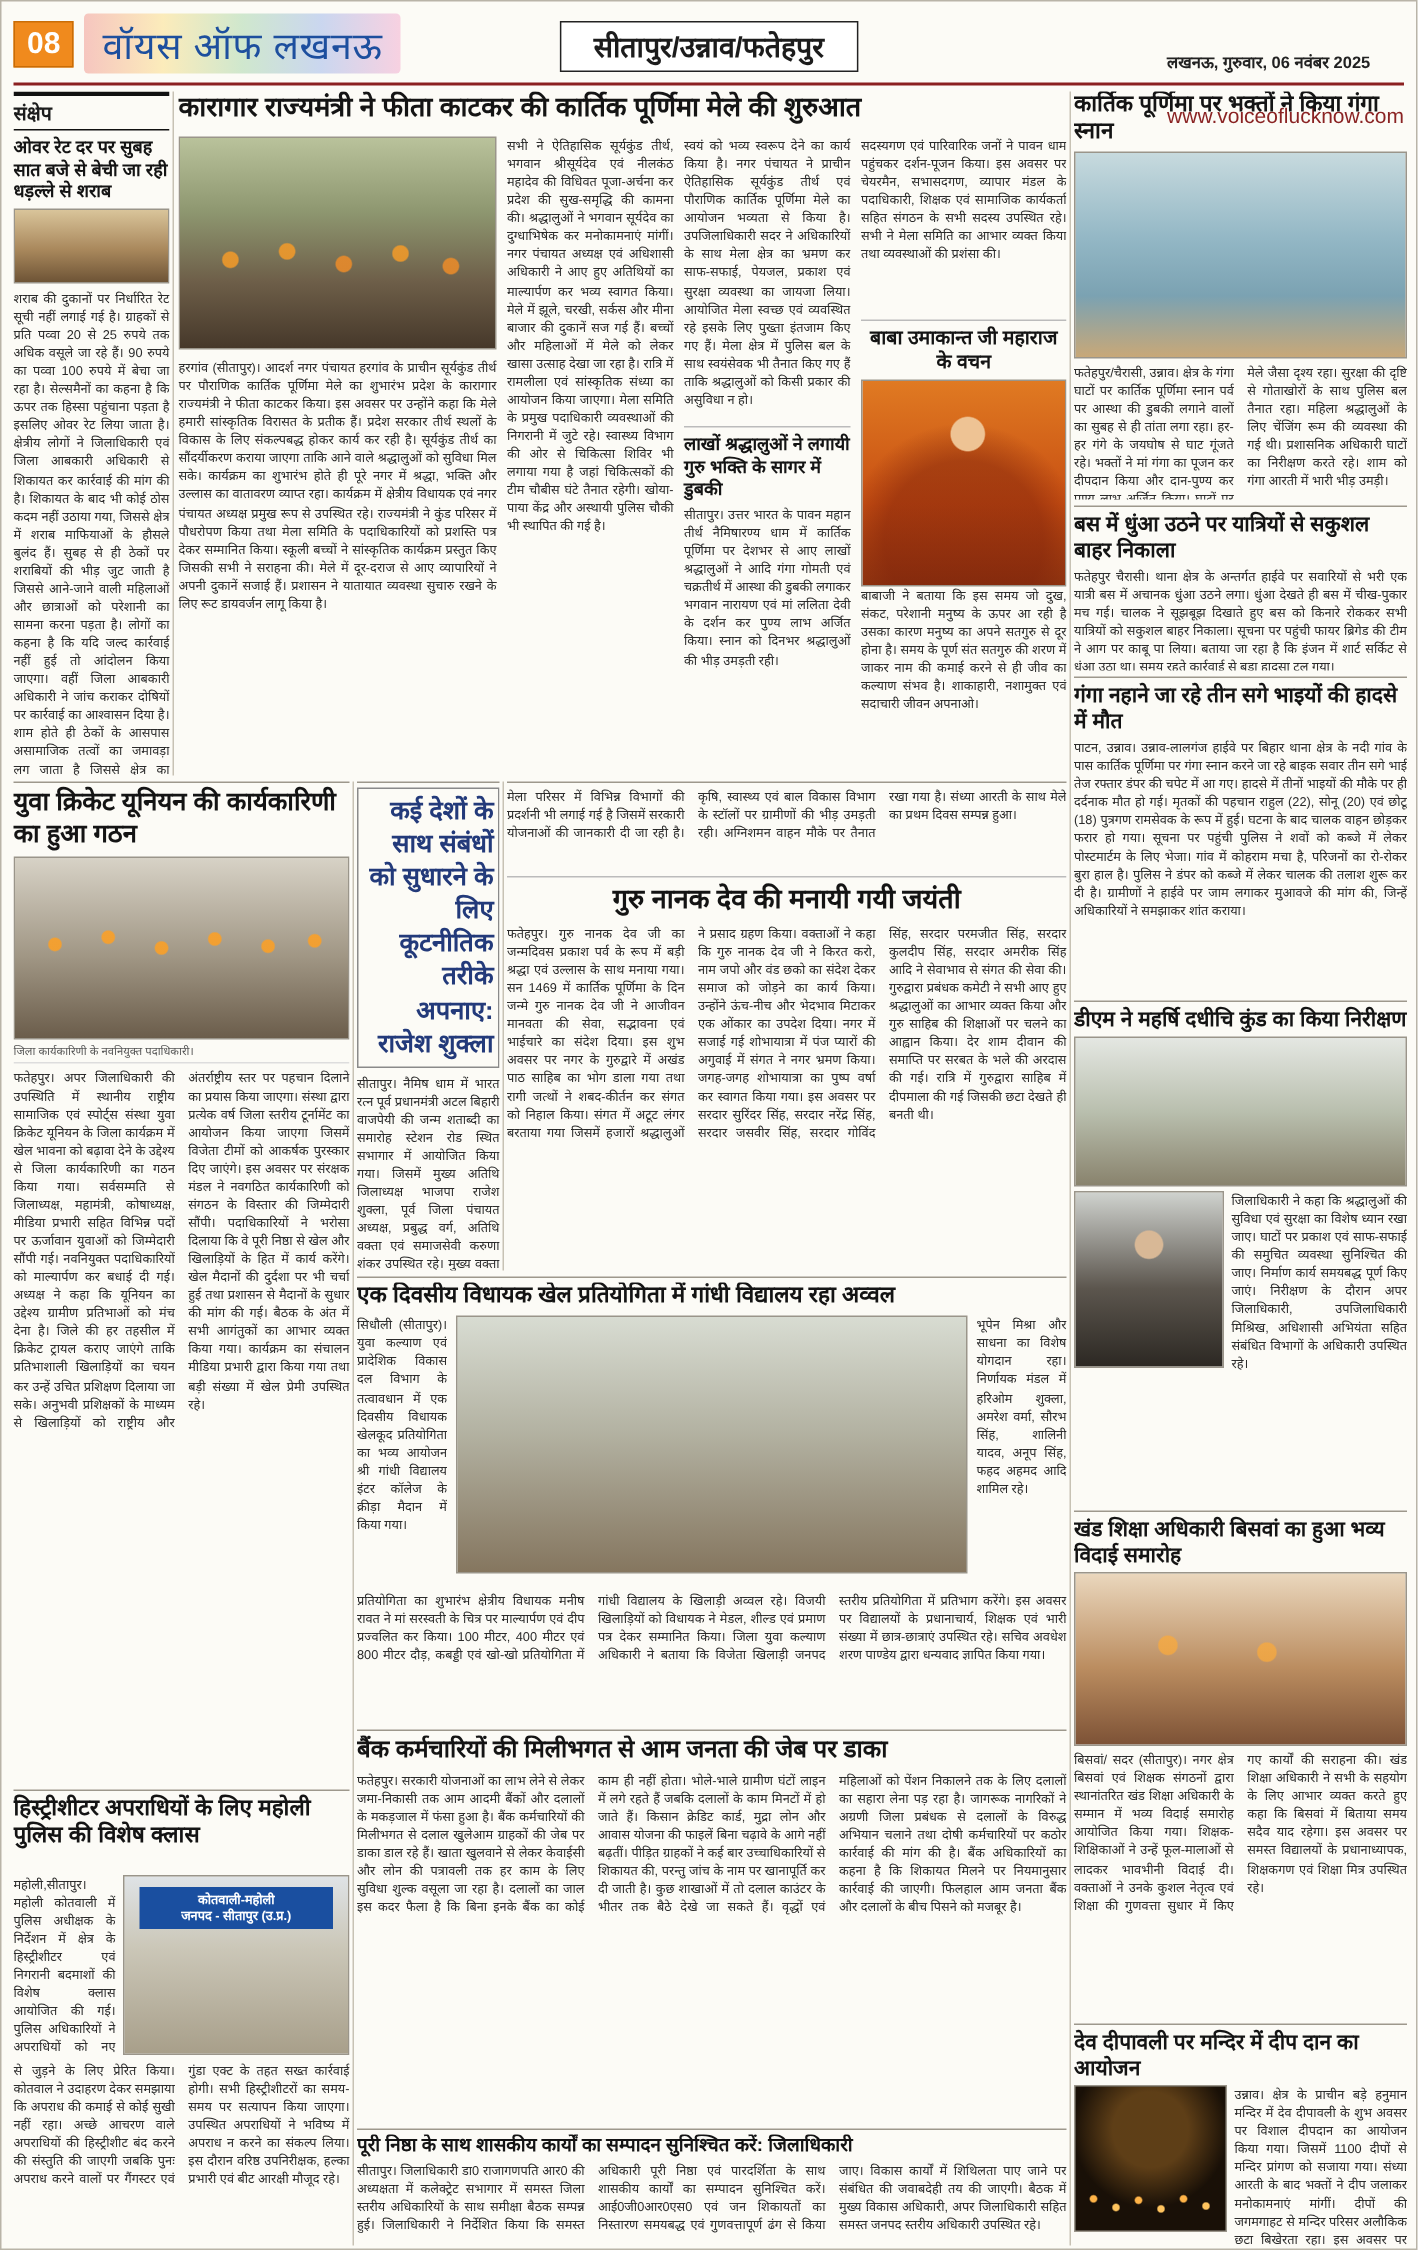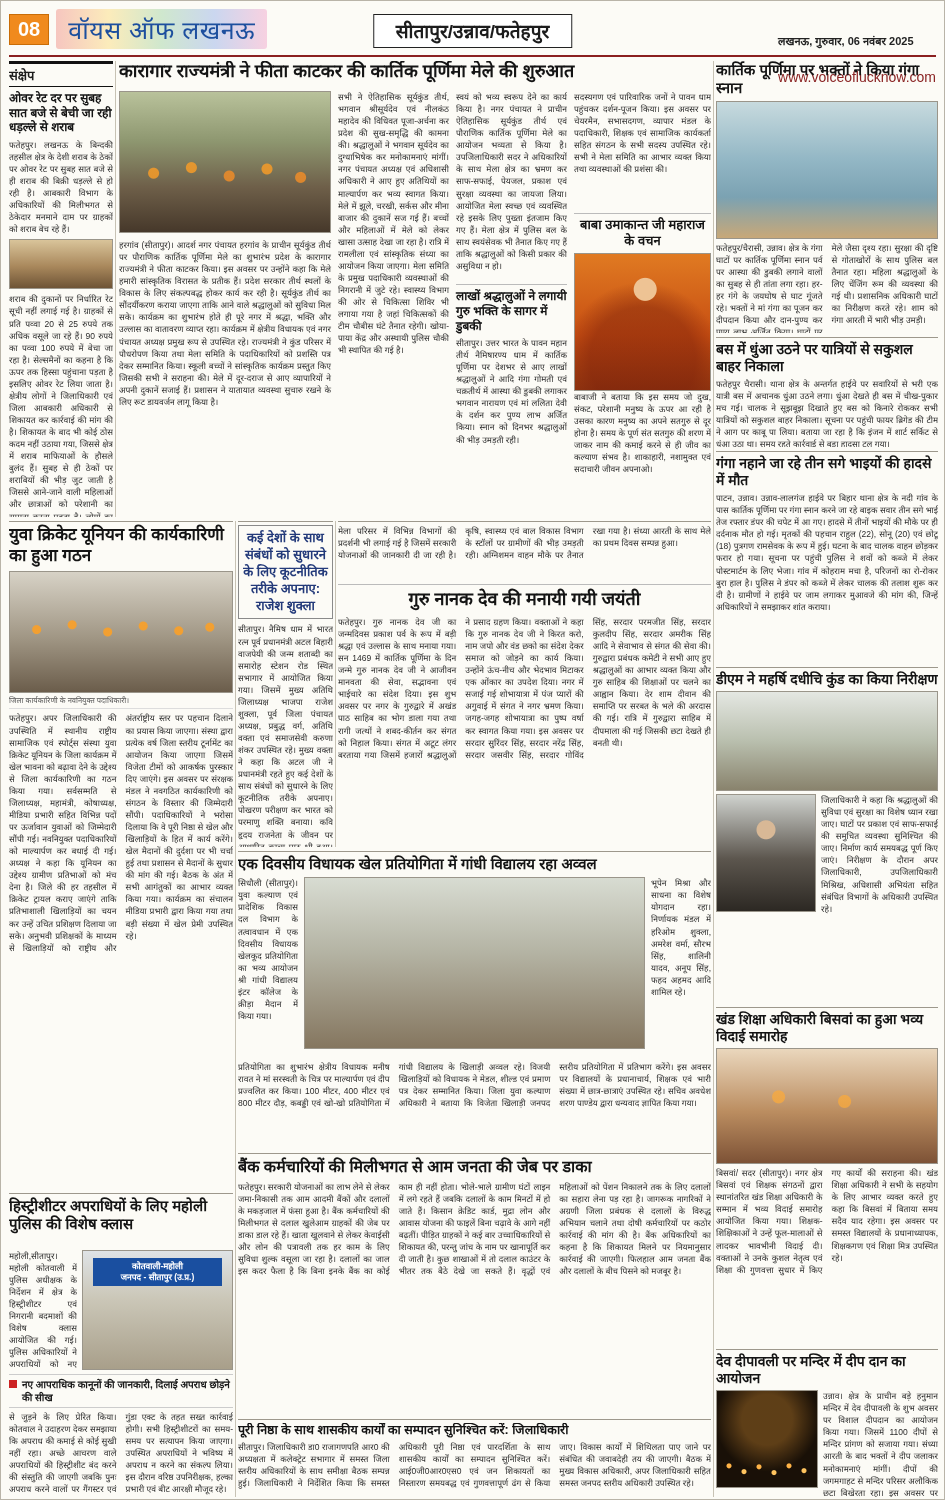--- a/index.html
+++ b/index.html
@@ -104,21 +104,21 @@
   .m-colb-top{height:188px;overflow:hidden}
   .sub-hl{font-size:12px;line-height:1.25;margin:5px 0 3px 0;border-top:1px solid #bbb;padding-top:4px}
   .m-colc-top{height:118px;overflow:hidden}
   .baba-hl{font-size:13px;text-align:center;margin:4px 0;border-top:1px solid #bbb;padding-top:3px}
   .baba-ph{height:138px}
   
   .g-cont{height:56px;overflow:hidden;margin-bottom:3px}
   .g-title{font-size:18px;text-align:center;margin:2px 0 5px 0;border-top:1px solid #bbb;padding-top:4px}
   .g-body{height:238px}
   
-  .d-title{font-size:13px;color:#233a7a;border:1px solid #8a8a8a;padding:4px 3px;text-align:center;line-height:1.3;margin-bottom:4px}
+  .d-title{font-size:17px;color:#233a7a;border:1px solid #8a8a8a;padding:4px 3px;text-align:right;line-height:1.3;margin-bottom:4px}
   
   .c-title{font-size:17px;margin-bottom:5px}
   .c-ph{height:122px}
   .c-body{height:494px;margin-top:2px}
   
   .kh-title{font-size:15px;white-space:nowrap;overflow:hidden;margin-bottom:4px}
   .kh-row{display:flex;gap:6px;height:172px;margin-bottom:12px}
   .kh-side{width:60px;overflow:hidden}
   .kh-ph{flex:1}
   .kh-bottom{height:92px}
@@ -174,21 +174,20 @@
   <div class="red-rule"></div>
 
   <div class="vr vr1"></div>
   <div class="vr vr2"></div>
   <div class="vr vr3"></div>
   <div class="vr vr4"></div>
 
   <div class="art a-brief">
     <div class="brief-label">संक्षेप</div>
     <div class="hl brief-title">ओवर रेट दर पर सुबह सात बजे से बेची जा रही धड़ल्ले से शराब</div>
-    <div class="body">फतेहपुर। लखनऊ के बिन्दकी तहसील क्षेत्र के देशी शराब के ठेकों पर ओवर रेट पर सुबह सात बजे से ही शराब की बिक्री धड़ल्ले से हो रही है। आबकारी विभाग के अधिकारियों की मिलीभगत से ठेकेदार मनमाने दाम पर ग्राहकों को शराब बेच रहे हैं।</div>
     <div class="ph ph-liquor"></div>
     <div class="body">शराब की दुकानों पर निर्धारित रेट सूची नहीं लगाई गई है। ग्राहकों से प्रति पव्वा 20 से 25 रुपये तक अधिक वसूले जा रहे हैं। 90 रुपये का पव्वा 100 रुपये में बेचा जा रहा है। सेल्समैनों का कहना है कि ऊपर तक हिस्सा पहुंचाना पड़ता है इसलिए ओवर रेट लिया जाता है। क्षेत्रीय लोगों ने जिलाधिकारी एवं जिला आबकारी अधिकारी से शिकायत कर कार्रवाई की मांग की है। शिकायत के बाद भी कोई ठोस कदम नहीं उठाया गया, जिससे क्षेत्र में शराब माफियाओं के हौसले बुलंद हैं। सुबह से ही ठेकों पर शराबियों की भीड़ जुट जाती है जिससे आने-जाने वाली महिलाओं और छात्राओं को परेशानी का सामना करना पड़ता है। लोगों का कहना है कि यदि जल्द कार्रवाई नहीं हुई तो आंदोलन किया जाएगा। वहीं जिला आबकारी अधिकारी ने जांच कराकर दोषियों पर कार्रवाई का आश्वासन दिया है। शाम होते ही ठेकों के आसपास असामाजिक तत्वों का जमावड़ा लग जाता है जिससे क्षेत्र का माहौल खराब हो रहा है।</div>
   </div>
 
   <div class="art a-main">
     <div class="hl m-title">कारागार राज्यमंत्री ने फीता काटकर की कार्तिक पूर्णिमा मेले की शुरुआत</div>
     <div class="ph ph-crowd m-photo"></div>
     <div class="body m-underphoto">हरगांव (सीतापुर)। आदर्श नगर पंचायत हरगांव के प्राचीन सूर्यकुंड तीर्थ पर पौराणिक कार्तिक पूर्णिमा मेले का शुभारंभ प्रदेश के कारागार राज्यमंत्री ने फीता काटकर किया। इस अवसर पर उन्होंने कहा कि मेले हमारी सांस्कृतिक विरासत के प्रतीक हैं। प्रदेश सरकार तीर्थ स्थलों के विकास के लिए संकल्पबद्ध होकर कार्य कर रही है। सूर्यकुंड तीर्थ का सौंदर्यीकरण कराया जाएगा ताकि आने वाले श्रद्धालुओं को सुविधा मिल सके। कार्यक्रम का शुभारंभ होते ही पूरे नगर में श्रद्धा, भक्ति और उल्लास का वातावरण व्याप्त रहा। कार्यक्रम में क्षेत्रीय विधायक एवं नगर पंचायत अध्यक्ष प्रमुख रूप से उपस्थित रहे। राज्यमंत्री ने कुंड परिसर में पौधरोपण किया तथा मेला समिति के पदाधिकारियों को प्रशस्ति पत्र देकर सम्मानित किया। स्कूली बच्चों ने सांस्कृतिक कार्यक्रम प्रस्तुत किए जिसकी सभी ने सराहना की। मेले में दूर-दराज से आए व्यापारियों ने अपनी दुकानें सजाई हैं। प्रशासन ने यातायात व्यवस्था सुचारु रखने के लिए रूट डायवर्जन लागू किया है।</div>
     <div class="body m-cola">सभी ने ऐतिहासिक सूर्यकुंड तीर्थ, भगवान श्रीसूर्यदेव एवं नीलकंठ महादेव की विधिवत पूजा-अर्चना कर प्रदेश की सुख-समृद्धि की कामना की। श्रद्धालुओं ने भगवान सूर्यदेव का दुग्धाभिषेक कर मनोकामनाएं मांगीं। नगर पंचायत अध्यक्ष एवं अधिशासी अधिकारी ने आए हुए अतिथियों का माल्यार्पण कर भव्य स्वागत किया। मेले में झूले, चरखी, सर्कस और मीना बाजार की दुकानें सज गई हैं। बच्चों और महिलाओं में मेले को लेकर खासा उत्साह देखा जा रहा है। रात्रि में रामलीला एवं सांस्कृतिक संध्या का आयोजन किया जाएगा। मेला समिति के प्रमुख पदाधिकारी व्यवस्थाओं की निगरानी में जुटे रहे। स्वास्थ्य विभाग की ओर से चिकित्सा शिविर भी लगाया गया है जहां चिकित्सकों की टीम चौबीस घंटे तैनात रहेगी। खोया-पाया केंद्र और अस्थायी पुलिस चौकी भी स्थापित की गई है।</div>
     <div class="m-colb">
@@ -285,20 +284,16 @@
     <div class="hl h-title">हिस्ट्रीशीटर अपराधियों के लिए महोली पुलिस की विशेष क्लास</div>
     <div class="h-row">
       <div class="body h-lead">महोली,सीतापुर। महोली कोतवाली में पुलिस अधीक्षक के निर्देशन में क्षेत्र के हिस्ट्रीशीटर एवं निगरानी बदमाशों की विशेष क्लास आयोजित की गई। पुलिस अधिकारियों ने अपराधियों को नए कानूनों की जानकारी दी और समाज की मुख्यधारा</div>
       <div class="ph ph-police h-ph">
         <div class="police-sign">
           <div>कोतवाली-महोली</div>
           <div>जनपद - सीतापुर (उ.प्र.)</div>
         </div>
       </div>
     </div>
-    <div class="h-bullet">
-      <span class="bullet-sq"></span>
-      <span class="h-bullet-text">नए आपराधिक कानूनों की जानकारी, दिलाई अपराध छोड़ने की सीख</span>
-    </div>
     <div class="body cols2 h-rest">से जुड़ने के लिए प्रेरित किया। कोतवाल ने उदाहरण देकर समझाया कि अपराध की कमाई से कोई सुखी नहीं रहा। अच्छे आचरण वाले अपराधियों की हिस्ट्रीशीट बंद करने की संस्तुति की जाएगी जबकि पुनः अपराध करने वालों पर गैंगस्टर एवं गुंडा एक्ट के तहत सख्त कार्रवाई होगी। सभी हिस्ट्रीशीटरों का समय-समय पर सत्यापन किया जाएगा। उपस्थित अपराधियों ने भविष्य में अपराध न करने का संकल्प लिया। इस दौरान वरिष्ठ उपनिरीक्षक, हल्का प्रभारी एवं बीट आरक्षी मौजूद रहे।</div>
   </div>
 
 </div>
 
 </body></html>

